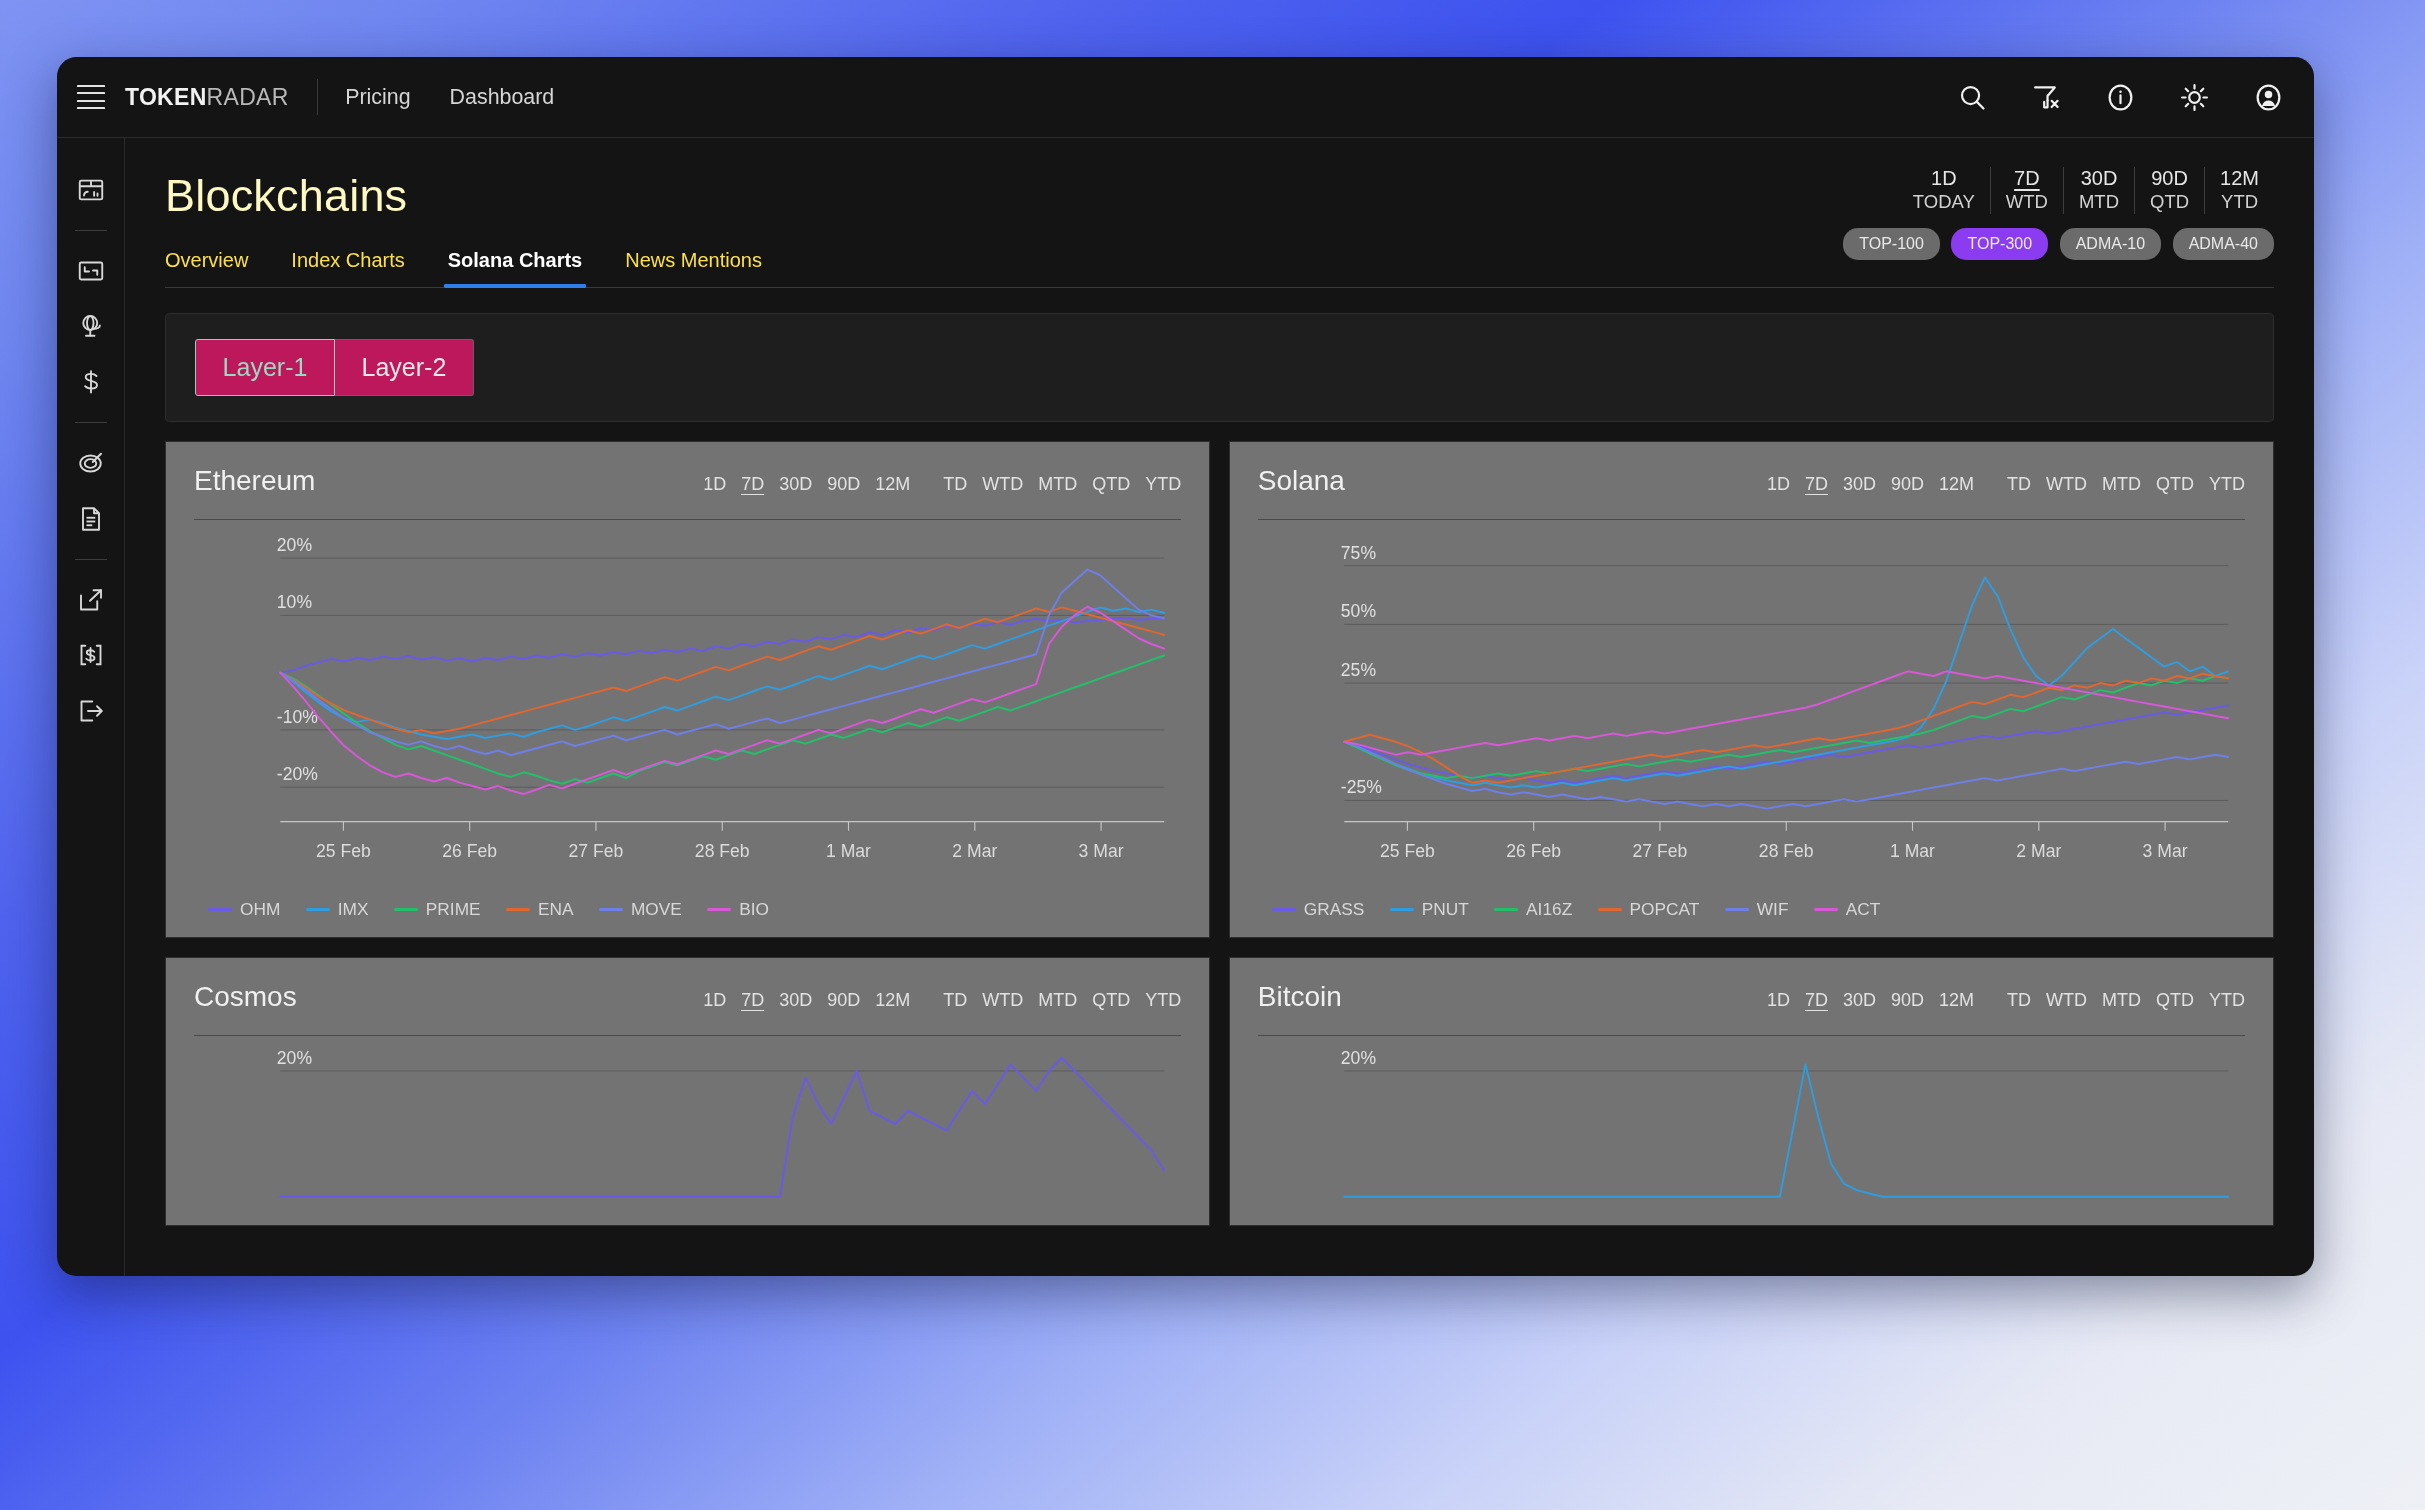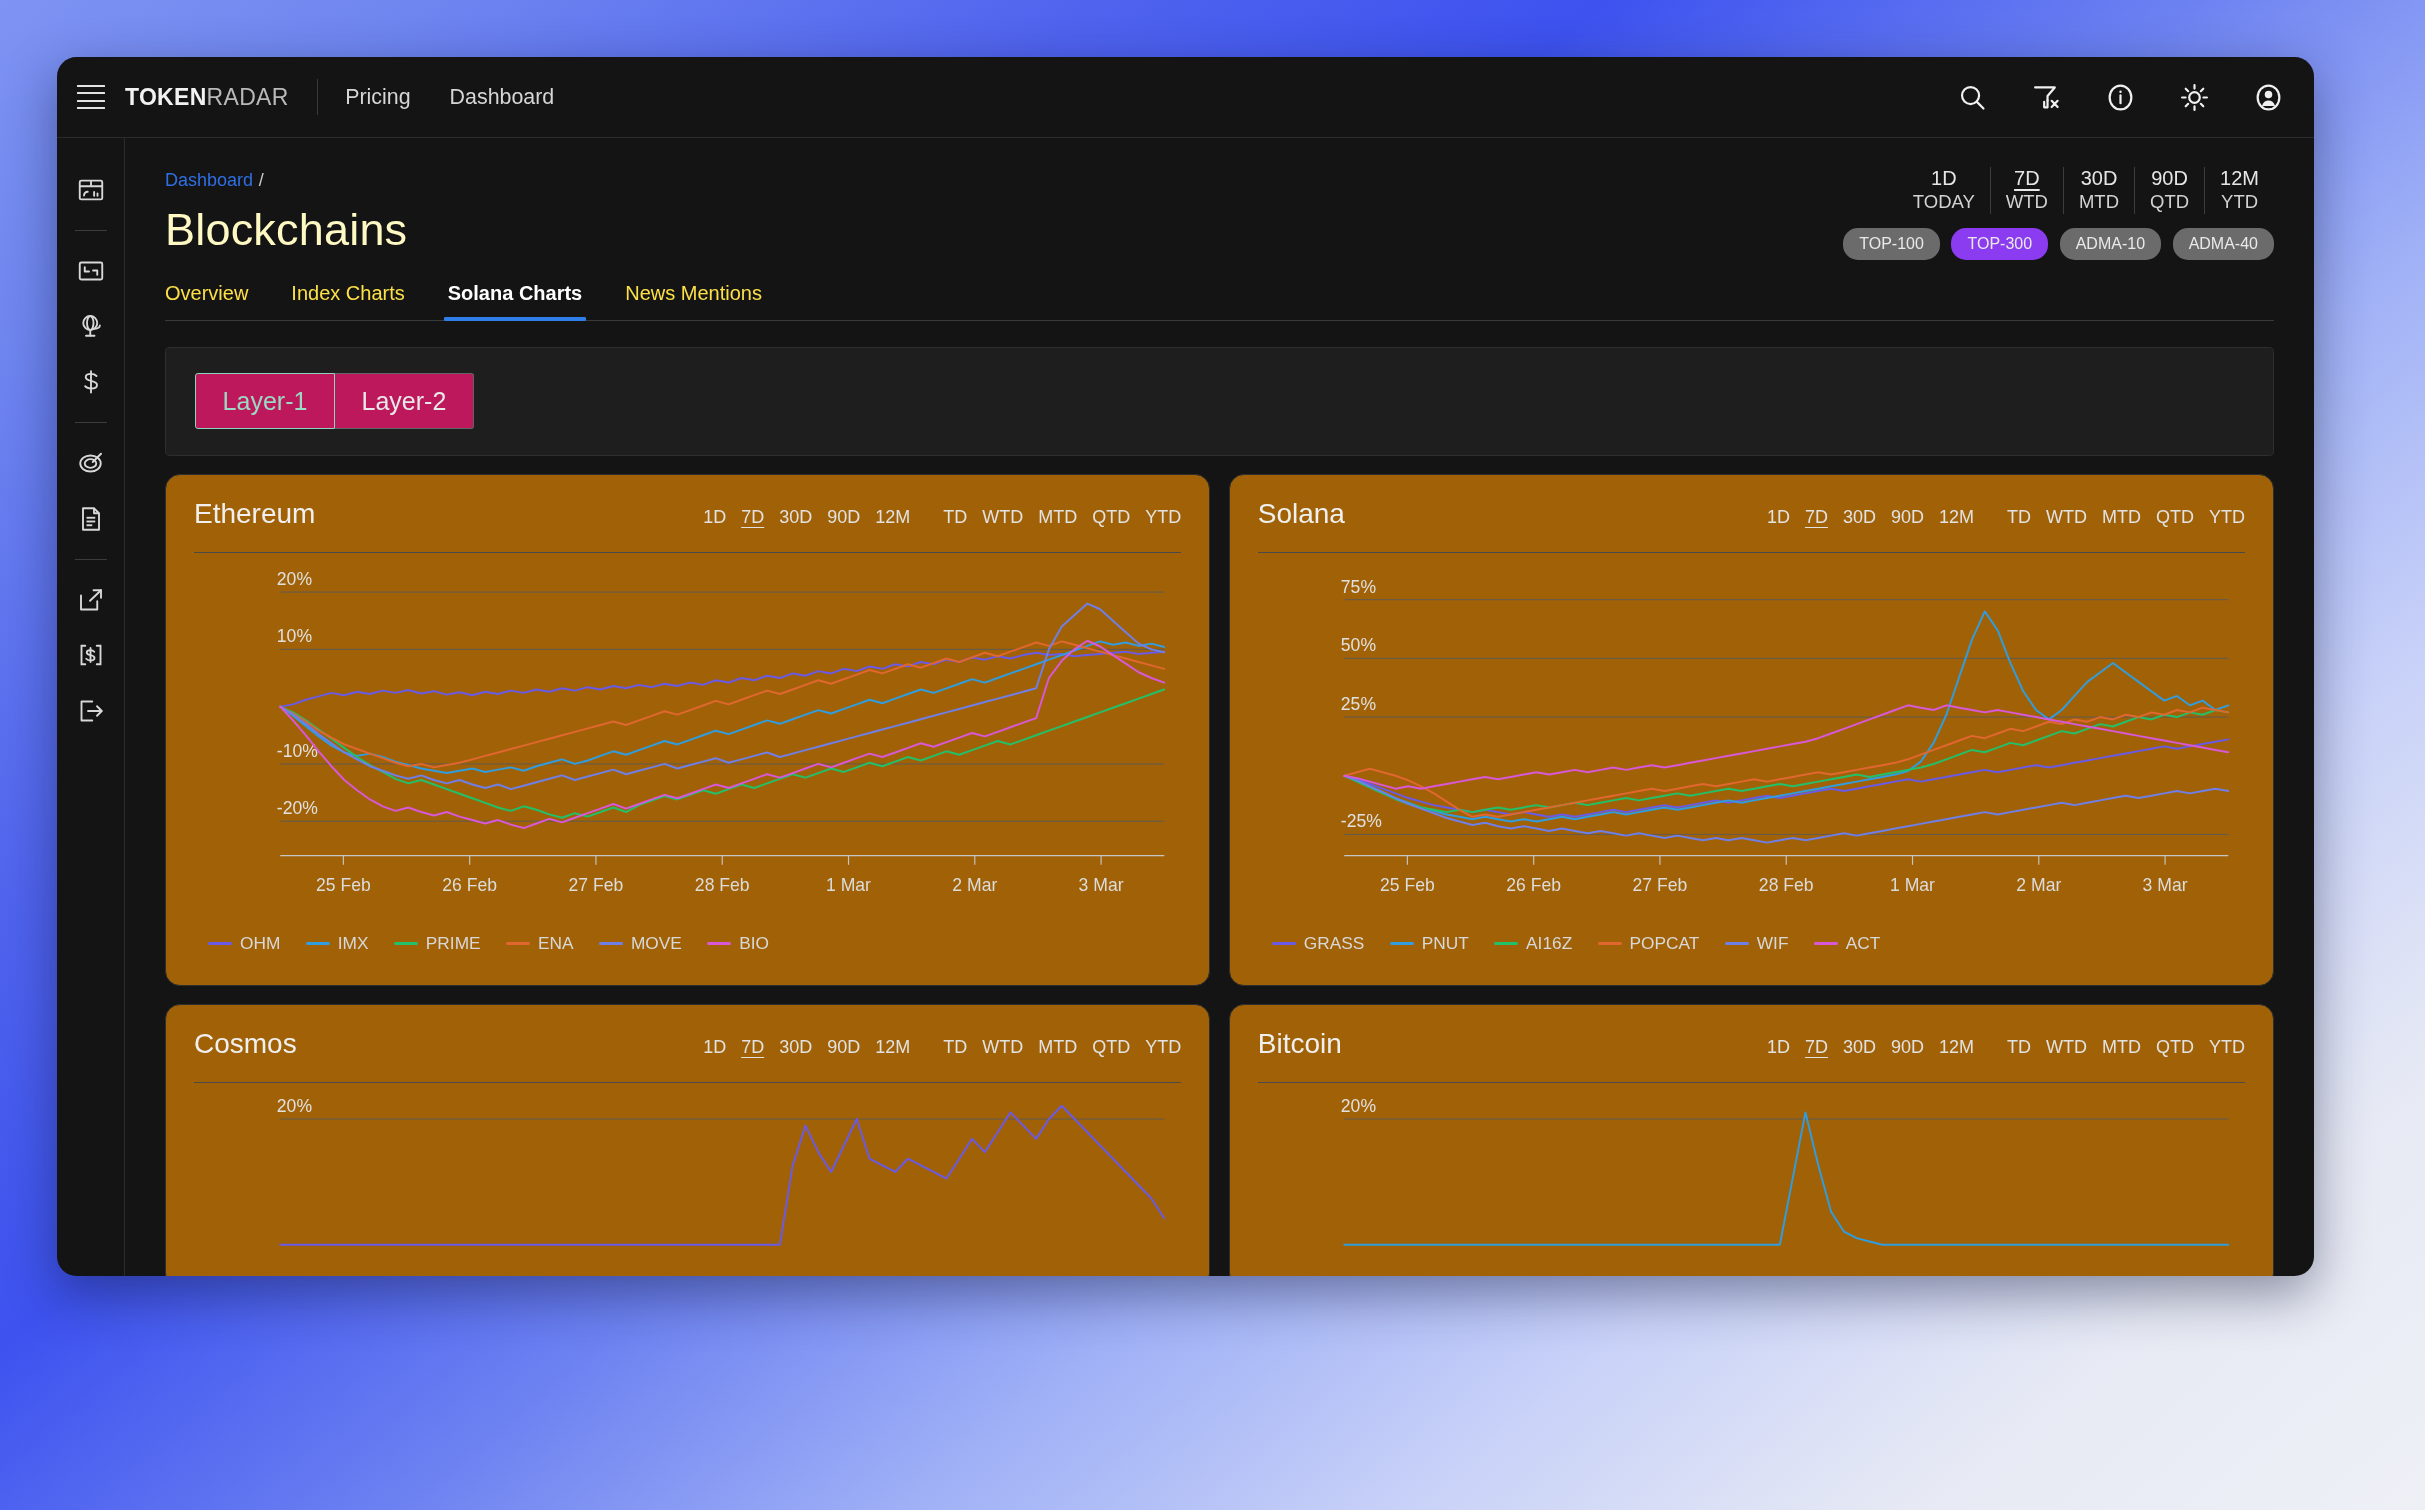--- a/index.html
+++ b/index.html
@@ -105,22 +105,22 @@
   .seg { display: inline-flex; }
   .segbtn { font-size: 25px; padding: 12.7px 26.6px; background: #be185d;
     border: 1.2px solid #636363; color: #e8e8e8; cursor: pointer; }
   .segbtn:first-child { border-radius: 2.9px 0 0 2.9px; }
   .segbtn:last-child { border-radius: 0 2.9px 2.9px 0; border-left: none; }
   .segbtn.on { border-color: #8fd3bb; color: #9cd9c2; position: relative; z-index: 2; }
 
   
   .grid { display: grid; grid-template-columns: 1fr 1fr; gap: 18.5px;
     margin: 18.5px 40px 0 40px; }
-  .card { background: #a16207; border: 0.6px solid #2e2e2e; border-radius: 15px;
-    padding: 23px 28px 31px 28px; }
+  .card { background: #737373; border: 0.6px solid #2e2e2e; border-radius: 0;
+    padding: 23px 28px 17px 28px; }
 
   .chead { display: flex; align-items: baseline; }
   .ctitle { font-size: 28px; color: #f0f0f0; }
   .cranges { margin-left: auto; display: flex; align-items: baseline; }
   .cr { font-size: 18px; color: #e2e2e2; margin-left: 15px; cursor: pointer; white-space: nowrap; }
   .cr.sel { text-decoration: underline; text-underline-offset: 3.5px; }
   .cr.gap { margin-left: 33px; }
 
   .crule { height: 0.6px; background: #4a4a4a; margin: 22px 0 0 0; }
 
@@ -268,23 +268,20 @@
           <path d="M13 4.4H4.4v15.2H13"></path>
             <line x1="9.6" y1="12" x2="20.4" y2="12"></line>
           <path d="M16.8 8.2L20.6 12l-3.8 3.8"></path>
         </svg>
       </span>
     </div>
 
     <div class="main">
 
       <div class="mainpad">
-        <div class="crumb">
-          <a>Dashboard</a><span class="sl">/</span>
-        </div>
 
         <div class="ptitle">Blockchains</div>
 
         <div class="tabs">
           <div class="tab">Overview</div>
           <div class="tab">Index Charts</div>
           <div class="tab active">Solana Charts</div>
           <div class="tab">News Mentions</div>
         </div>
 

